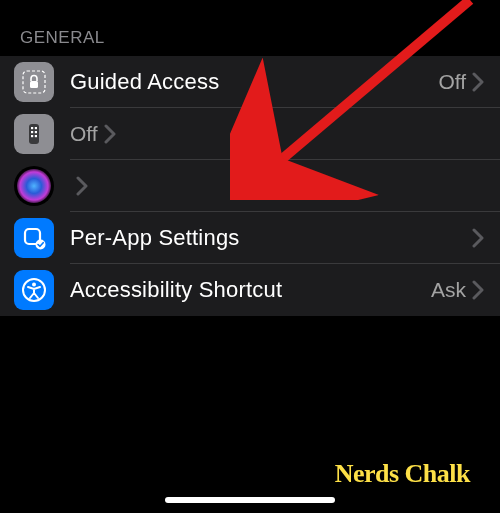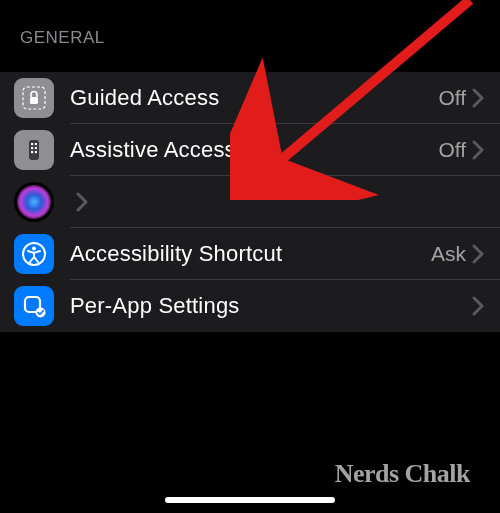--- a/index.html
+++ b/index.html
@@ -12,21 +12,21 @@
       height: 513px;
       background: #000;
       font-family: -apple-system, BlinkMacSystemFont, "Segoe UI", Helvetica, Arial, sans-serif;
       overflow: hidden;
       position: relative;
     }
     .section-header {
       color: #8a8a8e;
       font-size: 17px;
       letter-spacing: 0.5px;
-      padding: 28px 20px 24px 20px;
+      padding: 28px 20px 8px 20px;
     }
     .list {
       background: #1c1c1e;
     }
     .row {
       display: flex;
       align-items: center;
       height: 52px;
       padding: 0 16px 0 14px;
       position: relative;
@@ -81,21 +81,21 @@
       left: 230px;
       width: 260px;
       height: 200px;
       pointer-events: none;
     }
 
     .watermark {
       position: absolute;
       right: 30px;
       bottom: 24px;
-      color: #a3a3a3;
+      color: #fde047;
       font-weight: 800;
       font-size: 26px;
       font-family: Georgia, "Times New Roman", serif;
       letter-spacing: -0.5px;
     }
     .home-indicator {
       position: absolute;
       bottom: 10px;
       left: 50%;
       transform: translateX(-50%);
@@ -144,21 +144,20 @@
         <svg width="28" height="28" viewBox="0 0 28 28">
           <rect x="9" y="4" width="10" height="20" rx="3" fill="#3a3a3c"></rect>
           <rect x="11" y="7" width="2.2" height="2.2" fill="#fff"></rect>
           <rect x="14.8" y="7" width="2.2" height="2.2" fill="#fff"></rect>
           <rect x="11" y="11" width="2.2" height="2.2" fill="#fff"></rect>
           <rect x="14.8" y="11" width="2.2" height="2.2" fill="#fff"></rect>
           <rect x="11" y="15" width="2.2" height="2.2" fill="#fff"></rect>
           <rect x="14.8" y="15" width="2.2" height="2.2" fill="#fff"></rect>
         </svg>
       </div>
-      <span class="row-label">Assistive Access</span>
       <span class="row-value">Off</span>
       <svg class="chevron" width="12" height="20" viewBox="0 0 12 20">
           <path d="M2 2 L10 10 L2 18" stroke="#5a5a5e" stroke-width="3" fill="none" stroke-linecap="round" stroke-linejoin="round"></path>
         </svg>
       <div class="row-inner"></div>
     </div>
 
     <div class="row">
       <div class="icon-wrap ic-siri">
         <svg width="40" height="40" viewBox="0 0 40 40">
@@ -175,45 +174,45 @@
         </svg>
       </div>
       <span class="row-value"></span>
       <svg class="chevron" width="12" height="20" viewBox="0 0 12 20">
           <path d="M2 2 L10 10 L2 18" stroke="#5a5a5e" stroke-width="3" fill="none" stroke-linecap="round" stroke-linejoin="round"></path>
         </svg>
       <div class="row-inner"></div>
     </div>
 
     <div class="row">
+      <div class="icon-wrap ic-perapp">
+        <svg width="28" height="28" viewBox="0 0 28 28">
+          <rect x="5" y="5" width="15" height="15" rx="4" fill="none" stroke="#fff" stroke-width="2.2"></rect>
+          <circle cx="20.5" cy="20.5" r="5" fill="#fff"></circle>
+          <path d="M18 20.5 L20 22.3 L23.2 18.7" stroke="#007aff" stroke-width="1.6" fill="none" stroke-linecap="round" stroke-linejoin="round"></path>
+        </svg>
+      </div>
+      <span class="row-label">Per-App Settings</span>
+      <span class="row-value"></span>
+      <svg class="chevron" width="12" height="20" viewBox="0 0 12 20">
+          <path d="M2 2 L10 10 L2 18" stroke="#5a5a5e" stroke-width="3" fill="none" stroke-linecap="round" stroke-linejoin="round"></path>
+        </svg>
+      <div class="row-inner"></div>
+    </div>
+
+    <div class="row">
       <div class="icon-wrap ic-accshort">
         <svg width="28" height="28" viewBox="0 0 28 28">
           <circle cx="14" cy="14" r="11" fill="none" stroke="#fff" stroke-width="2"></circle>
           <circle cx="14" cy="8.5" r="2" fill="#fff"></circle>
           <path d="M8 11 L14 13 L20 11 M14 13 L14 17 M14 17 L10 22 M14 17 L18 22" stroke="#fff" stroke-width="2" fill="none" stroke-linecap="round"></path>
         </svg>
       </div>
       <span class="row-label">Accessibility Shortcut</span>
       <span class="row-value">Ask</span>
-      <svg class="chevron" width="12" height="20" viewBox="0 0 12 20">
-          <path d="M2 2 L10 10 L2 18" stroke="#5a5a5e" stroke-width="3" fill="none" stroke-linecap="round" stroke-linejoin="round"></path>
-        </svg>
-      <div class="row-inner"></div>
-    </div>
-
-    <div class="row">
-      <div class="icon-wrap ic-perapp">
-        <svg width="28" height="28" viewBox="0 0 28 28">
-          <rect x="5" y="5" width="15" height="15" rx="4" fill="none" stroke="#fff" stroke-width="2.2"></rect>
-          <circle cx="20.5" cy="20.5" r="5" fill="#fff"></circle>
-          <path d="M18 20.5 L20 22.3 L23.2 18.7" stroke="#007aff" stroke-width="1.6" fill="none" stroke-linecap="round" stroke-linejoin="round"></path>
-        </svg>
-      </div>
-      <span class="row-label">Per-App Settings</span>
-      <span class="row-value"></span>
       <svg class="chevron" width="12" height="20" viewBox="0 0 12 20">
           <path d="M2 2 L10 10 L2 18" stroke="#5a5a5e" stroke-width="3" fill="none" stroke-linecap="round" stroke-linejoin="round"></path>
         </svg>
       <div class="row-inner"></div>
     </div>
 
   </div>
 </div>
 
 <div class="bottom-black"></div>

